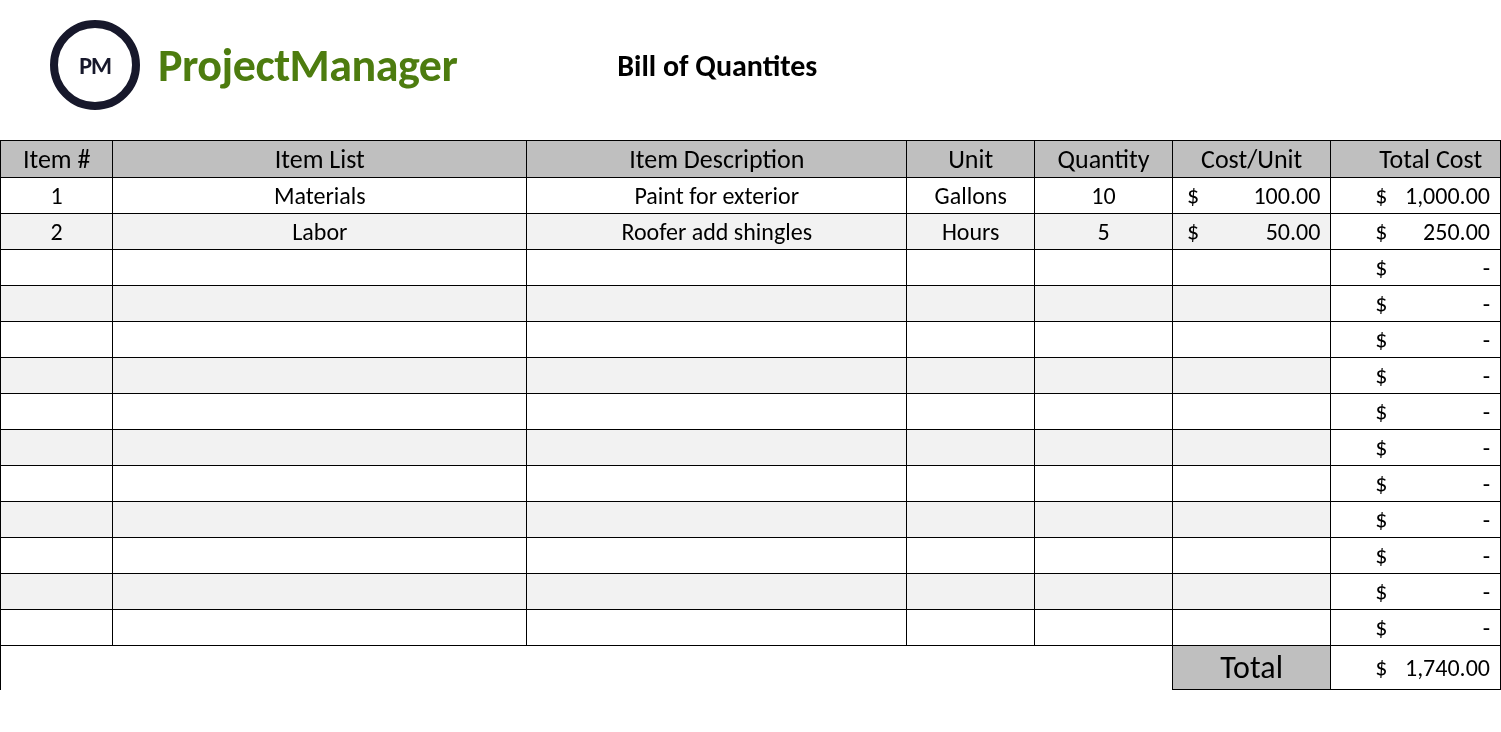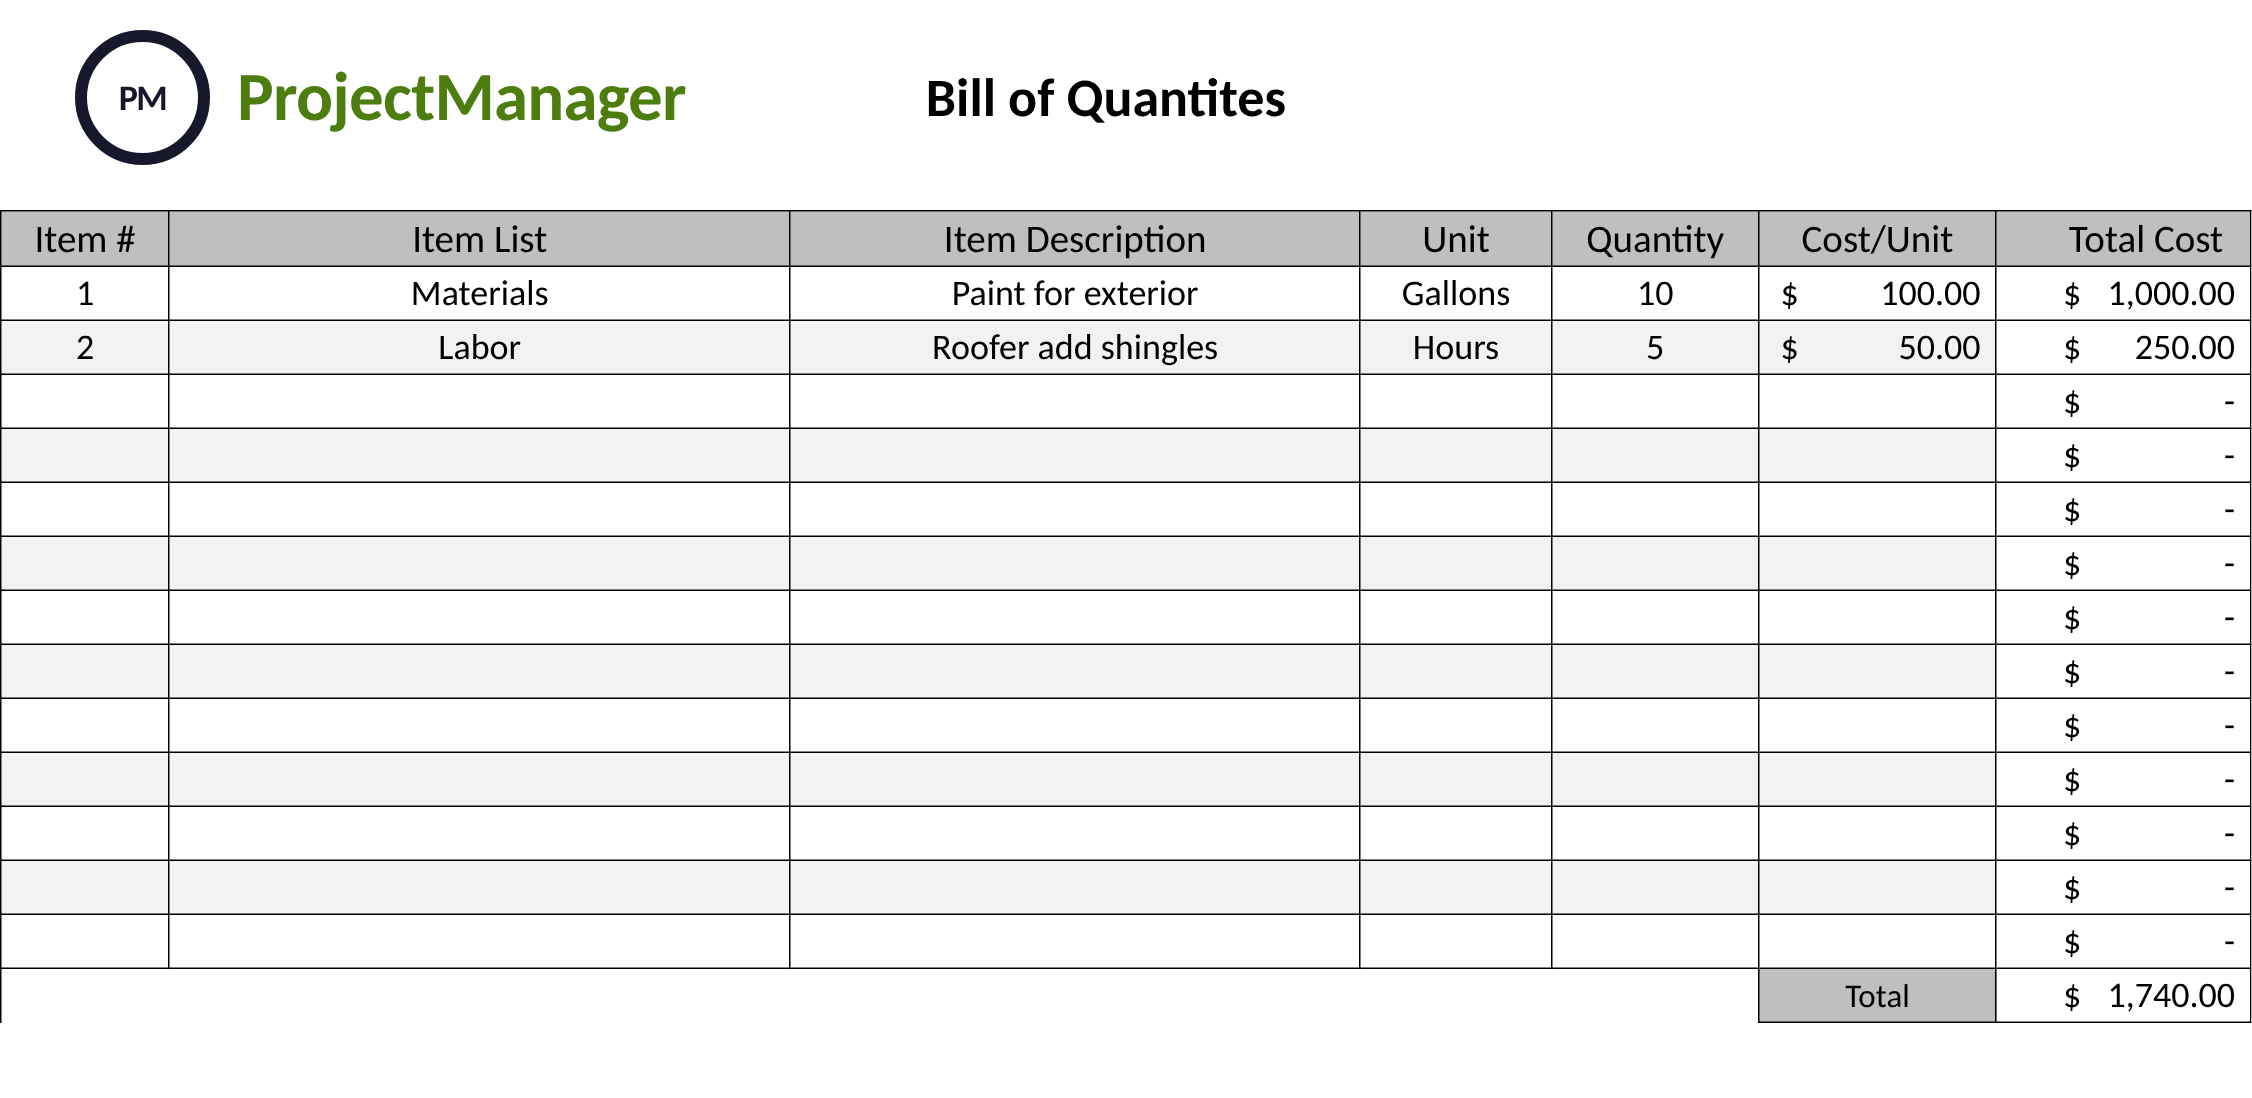--- a/index.html
+++ b/index.html
@@ -36,21 +36,21 @@
     color: #17182b;
     letter-spacing: -1px;
   }
   .logo-text {
     font-size: 46px;
     font-weight: 800;
     color: #4d7c0f;
     letter-spacing: -0.5px;
   }
   .doc-title {
-    font-size: 36px;
+    font-size: 30px;
     font-weight: 700;
     margin-left: 160px;
   }
 
   table.boq {
     border-collapse: collapse;
     width: 1501px;
     font-size: 24px;
   }
   table.boq th, table.boq td {
@@ -85,21 +85,21 @@
   
   table.boq th:first-child, table.boq td:first-child { border-left: 1px solid #000; margin-left: 11px; }
   table.boq th:last-child,  table.boq td:last-child  { border-right: 1px solid #000; padding-left: 40px; }
 
   
   tr.footer td { border: none; }
   tr.footer td.total-label {
     background: #bfbfbf;
     border: 1px solid #000;
     text-align: center;
-    font-size: 22px;
+    font-size: 32px;
   }
   tr.footer td.total-value {
     border: 1px solid #000;
   }
   
   
   
   
 
   

